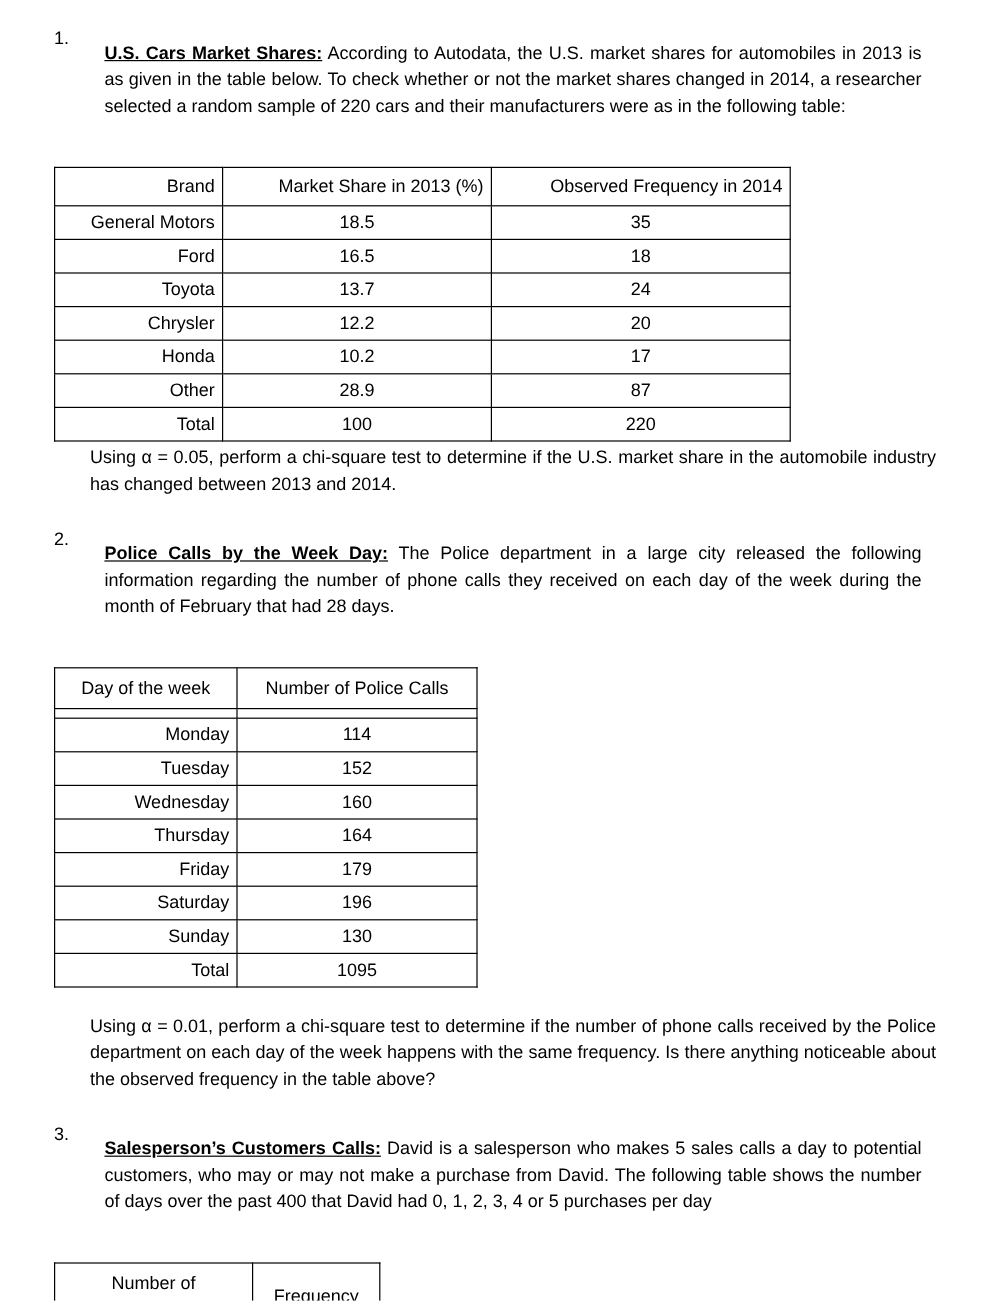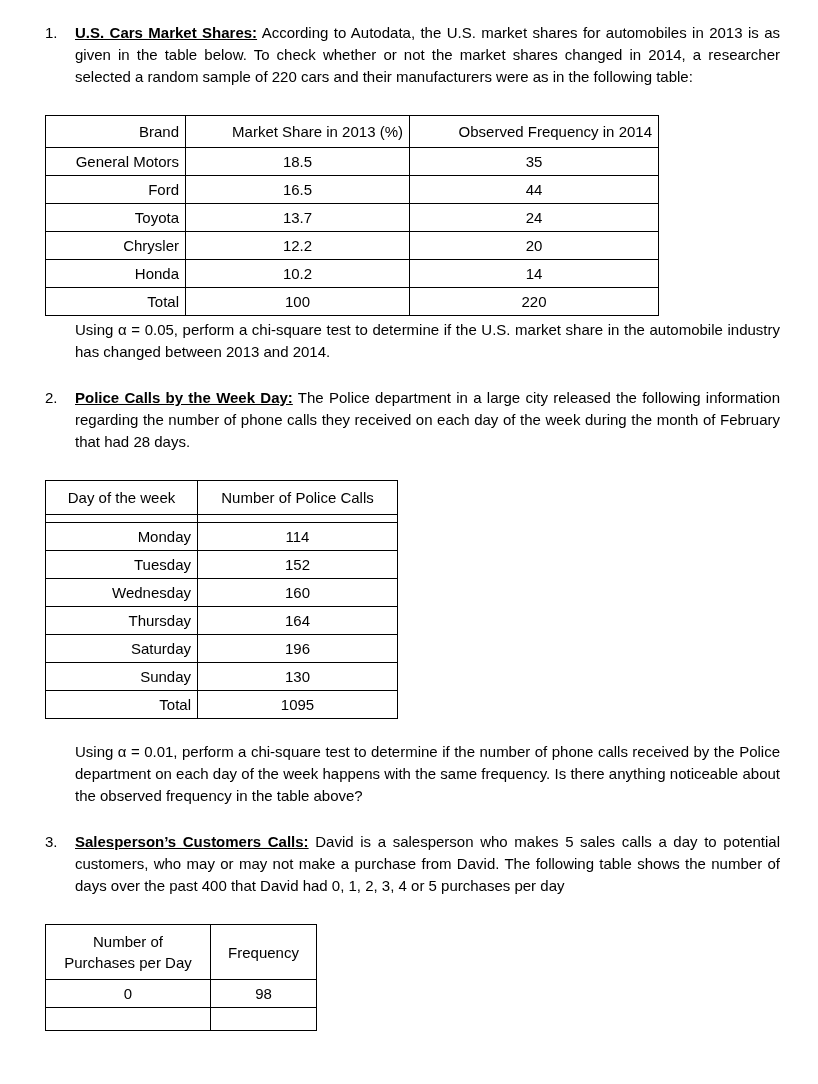--- a/index.html
+++ b/index.html
@@ -8,21 +8,21 @@
     height: 1084px;
     box-sizing: border-box;
     overflow: hidden;
     background: #ffffff;
     color: #000000;
     font-family: "Liberation Sans", "DejaVu Sans", sans-serif;
     font-size: 15px;
     line-height: 22px;
     padding: 22px 38px 0 45px;
   }
-  p { margin: 0; }
+  p { margin: 12px; }
   .problem { margin: 0 0 24px 0; }
   .prob-head { display: flex; align-items: flex-start; }
   .num { flex: 0 0 30px; }
   .prob-text { flex: 1 1 auto; text-align: justify; }
   .prob-title { font-weight: bold; text-decoration: underline; }
 
   .doc-table { border-collapse: collapse; table-layout: fixed; margin-top: 27px; }
   .doc-table th, .doc-table td {
     border: 1px solid #000000;
     font-weight: normal;
@@ -82,36 +82,41 @@
       </thead>
       <tbody>
         <tr>
           <td class="left">General Motors</td>
           <td>18.5</td>
           <td>35</td>
         </tr>
         <tr>
           <td class="left">Ford</td>
           <td>16.5</td>
-          <td>44</td>
+          <td>18</td>
         </tr>
         <tr>
           <td class="left">Toyota</td>
           <td>13.7</td>
           <td>24</td>
         </tr>
         <tr>
           <td class="left">Chrysler</td>
           <td>12.2</td>
           <td>20</td>
         </tr>
         <tr>
           <td class="left">Honda</td>
           <td>10.2</td>
-          <td>14</td>
+          <td>17</td>
+        </tr>
+        <tr>
+          <td class="left">Other</td>
+          <td>28.9</td>
+          <td>87</td>
         </tr>
         <tr>
           <td class="left">Total</td>
           <td>100</td>
           <td>220</td>
         </tr>
       </tbody>
     </table>
 
     <p class="followup">Using α = 0.05, perform a chi-square test to determine if the U.S. market share in the automobile industry has changed between 2013 and 2014.</p>
@@ -149,20 +154,24 @@
         </tr>
         <tr>
           <td class="left">Wednesday</td>
           <td>160</td>
         </tr>
         <tr>
           <td class="left">Thursday</td>
           <td>164</td>
         </tr>
         <tr>
+          <td class="left">Friday</td>
+          <td>179</td>
+        </tr>
+        <tr>
           <td class="left">Saturday</td>
           <td>196</td>
         </tr>
         <tr>
           <td class="left">Sunday</td>
           <td>130</td>
         </tr>
         <tr>
           <td class="left">Total</td>
           <td>1095</td>

